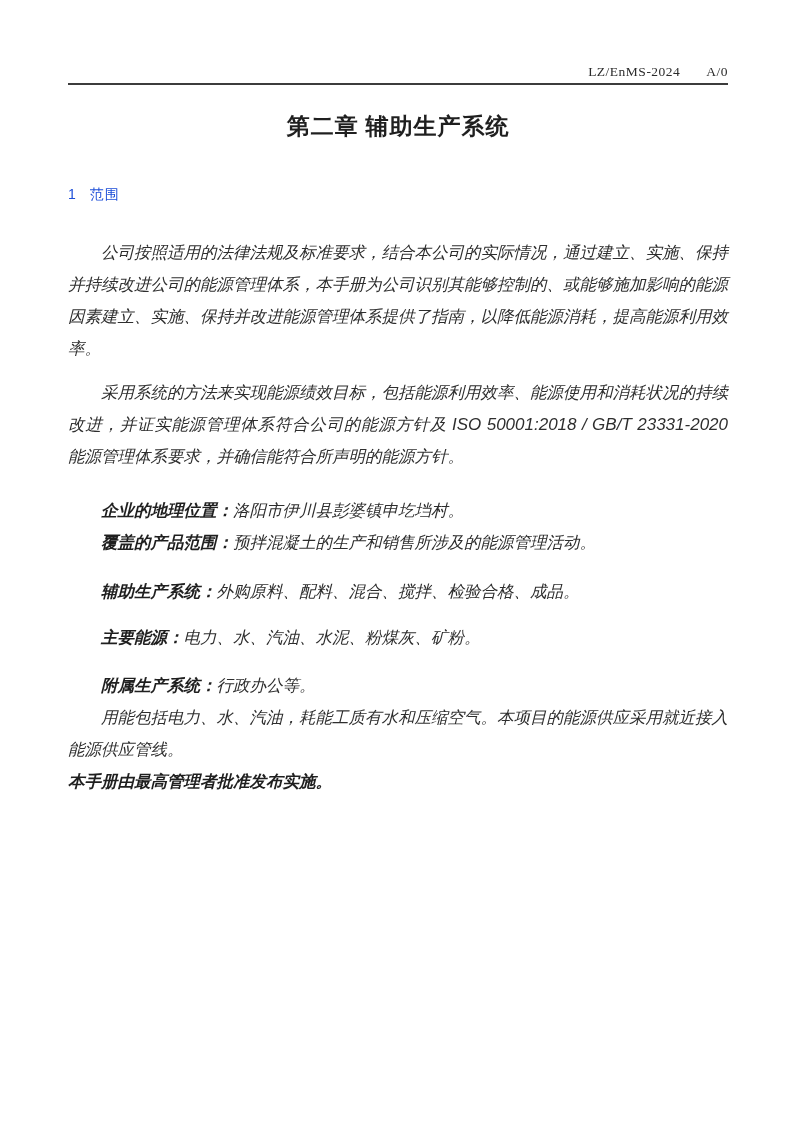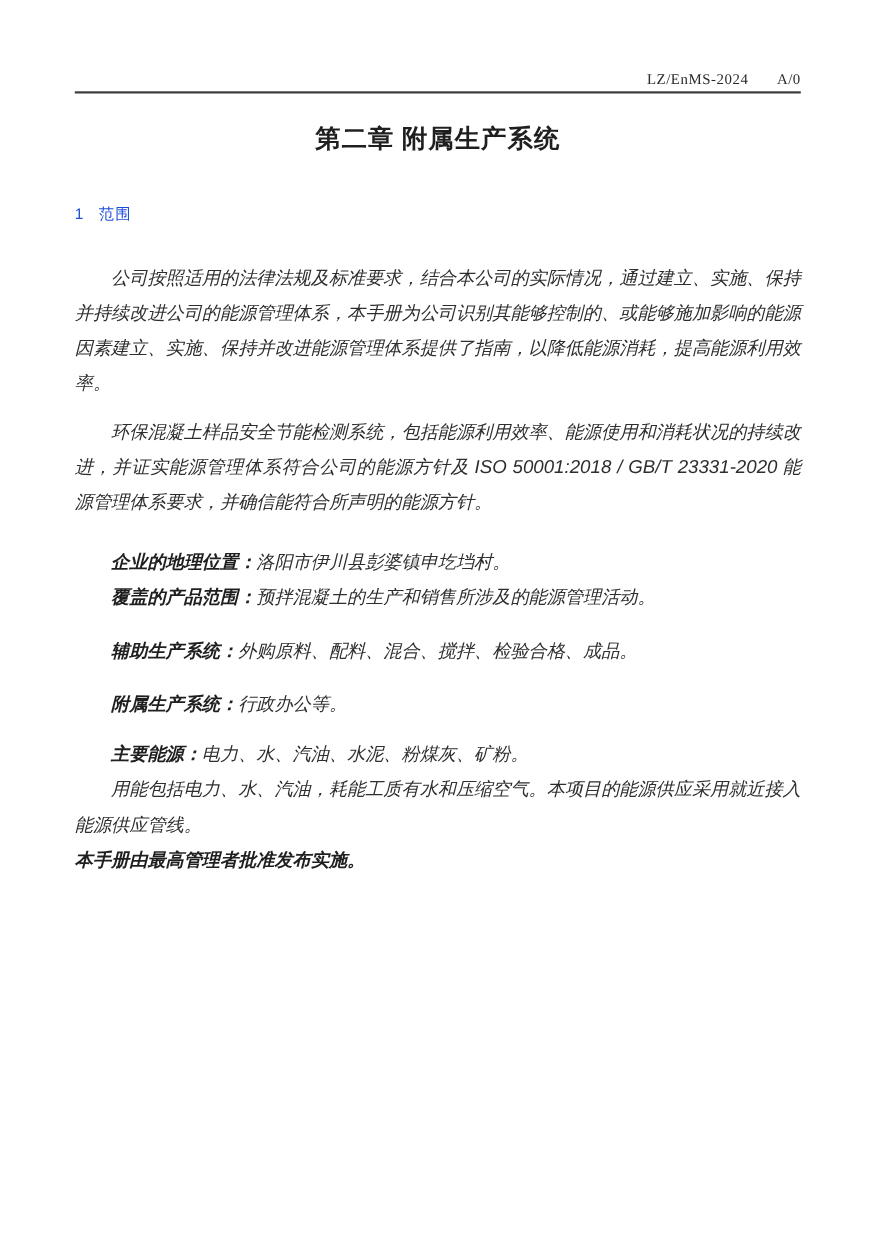--- a/index.html
+++ b/index.html
@@ -97,39 +97,39 @@
 <body>
 
 <div class="page">
   <div class="content">
 
     <div class="doc-header">
       <span>LZ/EnMS-2024</span>
       <span class="rev">A/0</span>
     </div>
 
-    <h1 class="chapter-title">第二章 附属生产系统</h1>
+    <h1 class="chapter-title">第二章 辅助生产系统</h1>
 
     <h2 class="section-heading"><span>1</span><span class="sec-title">范围</span></h2>
 
     <p class="para indent mt-first">公司按照适用的法律法规及标准要求，结合本公司的实际情况，通过建立、实施、保持并持续改进公司的能源管理体系，本手册为公司识别其能够控制的、或能够施加影响的能源因素建立、实施、保持并改进能源管理体系提供了指南，以降低能源消耗，提高能源利用效率。</p>
 
-    <p class="para indent mt-mid"><span>环保混凝土样品安全节能检测系统，包括能源利用效率、能源使用和消耗状况的持续改进，并证实能源管理体系符合公司的能源方针及 </span><span class="std-ref">ISO 50001:2018 / GB/T 23331-2020</span><span> 能源管理体系要求，并确信能符合所声明的能源方针。</span></p>
+    <p class="para indent mt-mid"><span>采用系统的方法来实现能源绩效目标，包括能源利用效率、能源使用和消耗状况的持续改进，并证实能源管理体系符合公司的能源方针及 </span><span class="std-ref">ISO 50001:2018 / GB/T 23331-2020</span><span> 能源管理体系要求，并确信能符合所声明的能源方针。</span></p>
 
     <p class="para indent mt-block"><span class="lbl">企业的地理位置：</span><span>洛阳市伊川县彭婆镇申圪垱村。</span></p>
 
     <p class="para indent"><span class="lbl">覆盖的产品范围：</span><span>预拌混凝土的生产和销售所涉及的能源管理活动。</span></p>
 
 
 
     <p class="para indent mt-line"><span class="lbl">辅助生产系统：</span><span>外购原料、配料、混合、搅拌、检验合格、成品。</span></p>
 
+    <p class="para indent mt-small"><span class="lbl">主要能源：</span><span>电力、水、汽油、水泥、粉煤灰、矿粉。</span></p>
+
     <p class="para indent mt-sys"><span class="lbl">附属生产系统：</span><span>行政办公等。</span></p>
-
-    <p class="para indent mt-small"><span class="lbl">主要能源：</span><span>电力、水、汽油、水泥、粉煤灰、矿粉。</span></p>
 
     <p class="para indent">用能包括电力、水、汽油，耗能工质有水和压缩空气。本项目的能源供应采用就近接入能源供应管线。</p>
 
     <p class="para approval">本手册由最高管理者批准发布实施。</p>
 
   </div>
 
   <div class="doc-footer">
     <span>2024 年 1 月 4 日发布</span>
     <span>2024 年 1 月 4 日实施</span>

